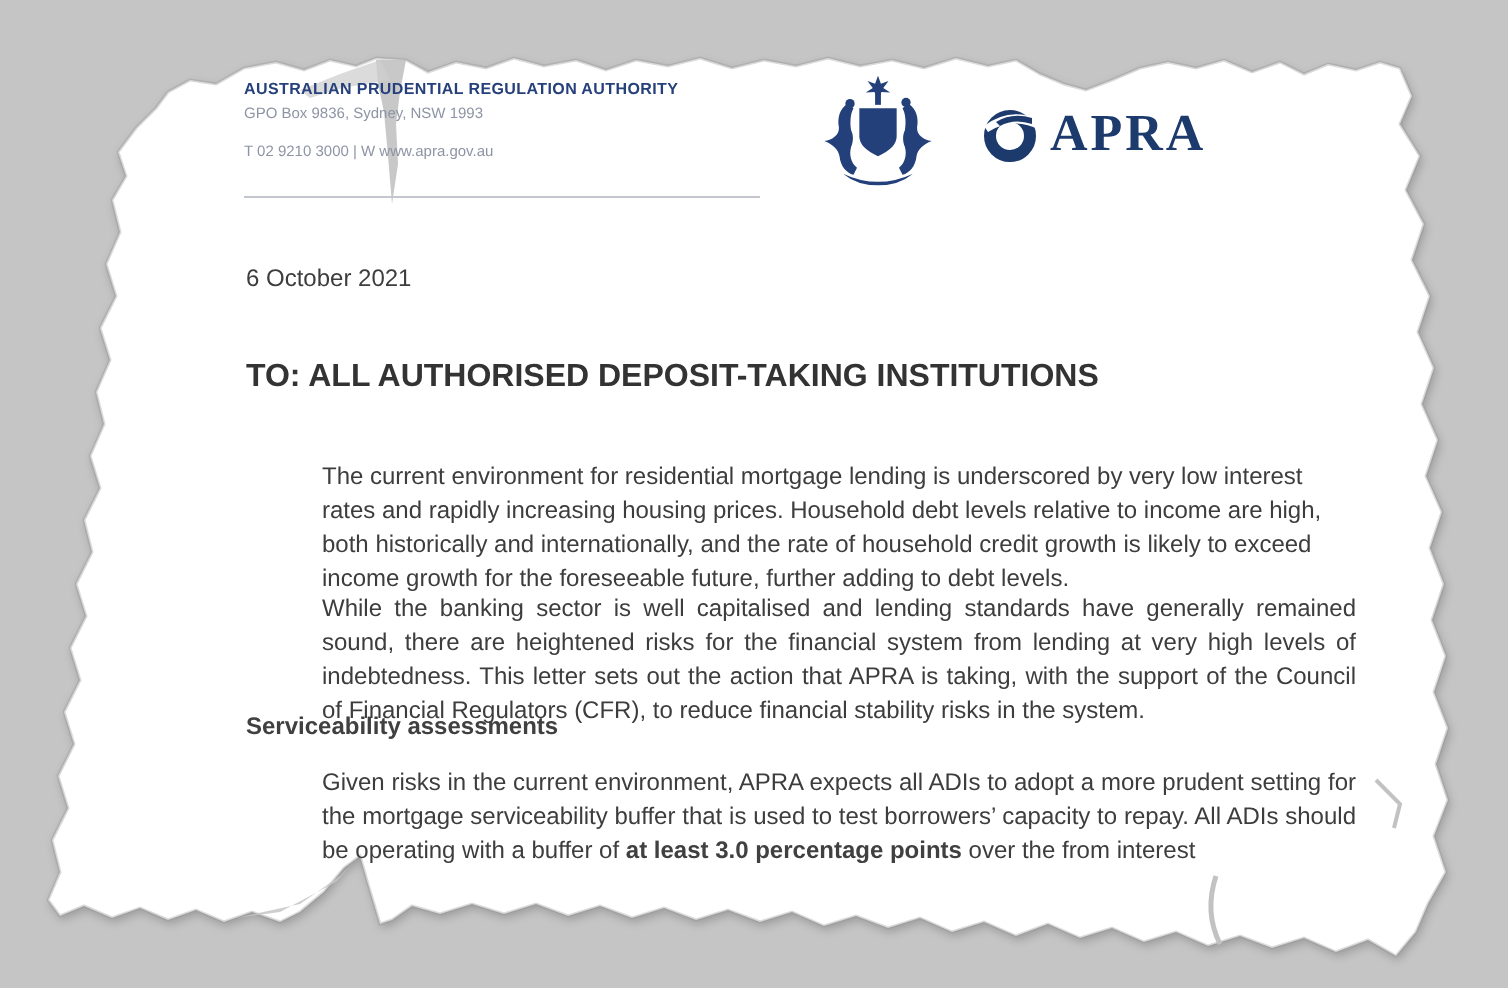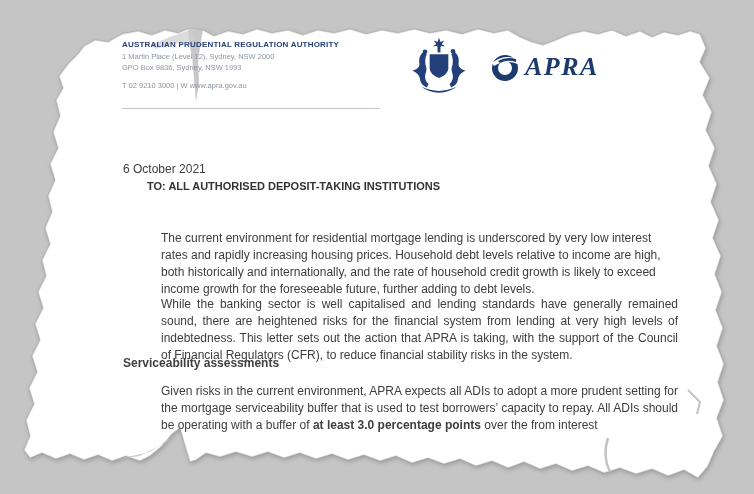--- a/index.html
+++ b/index.html
@@ -10,30 +10,30 @@
   }
   .paper-svg{position:absolute;left:0;top:0;width:754px;height:494px;}
   .paper-shape{filter:drop-shadow(1px 2px 2px rgba(110,110,110,.45));}
 
   
   .letterhead{position:absolute;left:122px;top:40px;width:258px;}
   .lh-title{font-size:8px;font-weight:bold;color:#26407b;letter-spacing:.2px;margin-bottom:3px;}
   .lh-addr{font-size:7.5px;color:#8d94a4;line-height:10.5px;}
   .lh-contact{font-size:7.5px;color:#8d94a4;margin-top:8px;padding-bottom:18px;border-bottom:1px solid #c3c6cd;}
   .logos{position:absolute;left:404px;top:36px;display:flex;align-items:center;gap:16px;}
-  .apra-logo{display:flex;align-items:center;gap:5px;font-style:italic;}
+  .apra-logo{display:flex;align-items:center;gap:5px;}
   .apra-logo-text{
     font-family:"Liberation Serif",serif;font-weight:bold;font-size:26px;
     color:#1d3a6d;letter-spacing:1.5px;line-height:1;
   }
 
   
   .abs{position:absolute;left:123px;width:517px;}
-  .date{top:132px;font-size:12px;color:#3d3d3d;margin-top:30px;}
-  .to-line{top:180px;font-size:11px;font-weight:bold;color:#333;margin-left:24px;}
+  .date{top:132px;font-size:12px;color:#3d3d3d;}
+  .to-line{top:180px;font-size:16px;font-weight:bold;color:#333;}
   .subject{top:207px;font-size:12px;font-weight:bold;color:#333;}
   .para{font-size:12px;line-height:17px;color:#3d3d3d;margin-left:38px;}
   .p1{top:230px;}
   .p2{top:296px;text-align:justify;}
   .sec-heading{top:356px;font-size:12px;font-weight:bold;color:#404040;}
   .p3{top:383px;text-align:justify;}
   .p3 b{color:#404040;}
 </style>
 </head>
 <body>
@@ -63,21 +63,20 @@
     <path fill="#cfcfcf" opacity="0.75" d="M 150,45 L 170,37 L 190,30 L 195,40 L 171,44 L 155,49 Z"></path>
 
     <path fill="#c5c5c5" opacity="0.85" d="M 176,432 L 168,441 L 140,456 L 118,459 L 150,452 L 170,438 Z"></path>
 
     <path fill="none" stroke="#c2c2c2" stroke-width="2.5" d="M 608,438 C 604,450 605,462 610,472"></path>
     <path fill="none" stroke="#c2c2c2" stroke-width="2" d="M 688,390 L 700,402 L 697,414"></path>
   </svg>
 
   <div class="letterhead">
     <div class="lh-title">AUSTRALIAN PRUDENTIAL REGULATION AUTHORITY</div>
-    <div class="lh-addr">1 Martin Place (Level 12), Sydney, NSW 2000</div>
     <div class="lh-addr">GPO Box 9836, Sydney, NSW 1993</div>
     <div class="lh-contact">T 02 9210 3000  |  W www.apra.gov.au</div>
   </div>
 
   <div class="logos">
     <svg width="70" height="62" viewBox="0 0 120 100">
       <g fill="#23407a">
         <polygon points="60,0 62.5,7 69,4.5 64.5,10.5 70.5,14.5 63,14 60,21 57,14 49.5,14.5 55.5,10.5 51,4.5 57.5,7"></polygon>
         <rect x="57.5" y="13" width="5" height="12"></rect>
         <path d="M 44,28 H 76 V 52 Q 76,62 60,69 Q 44,62 44,52 Z"></path>

